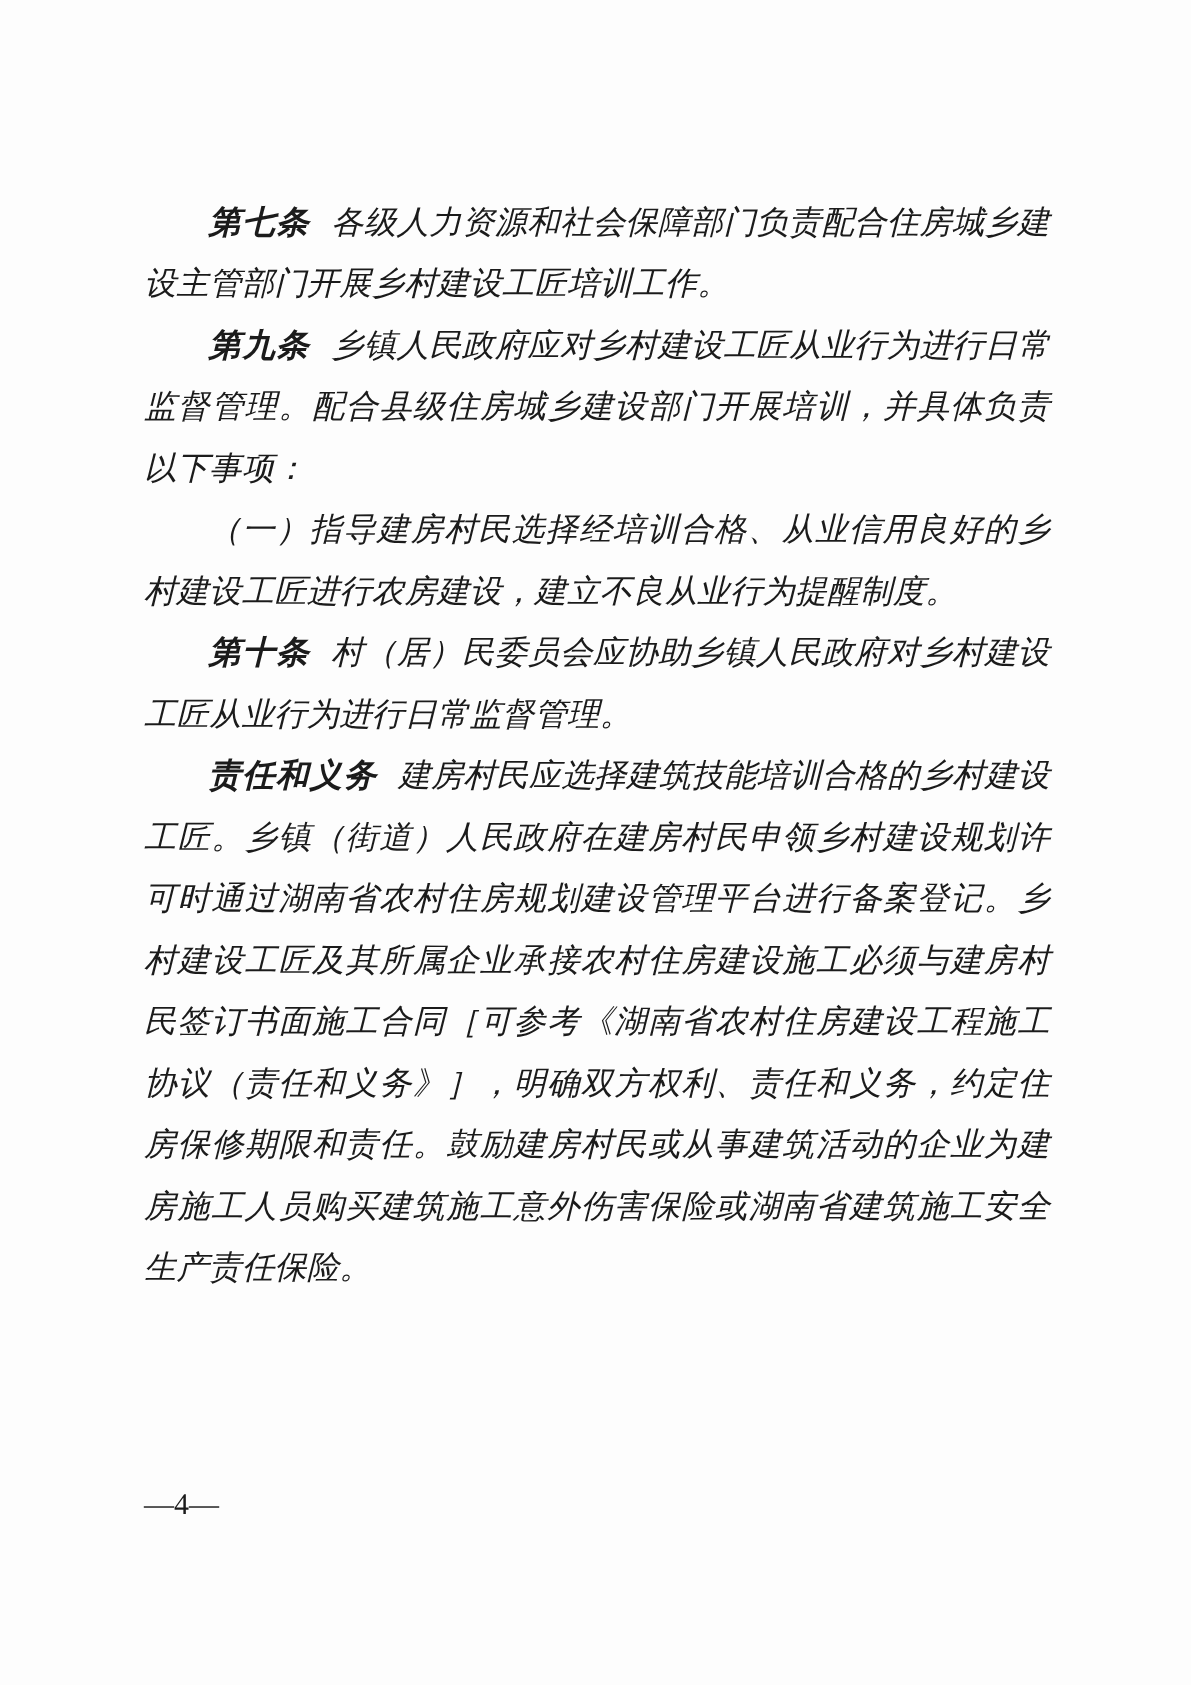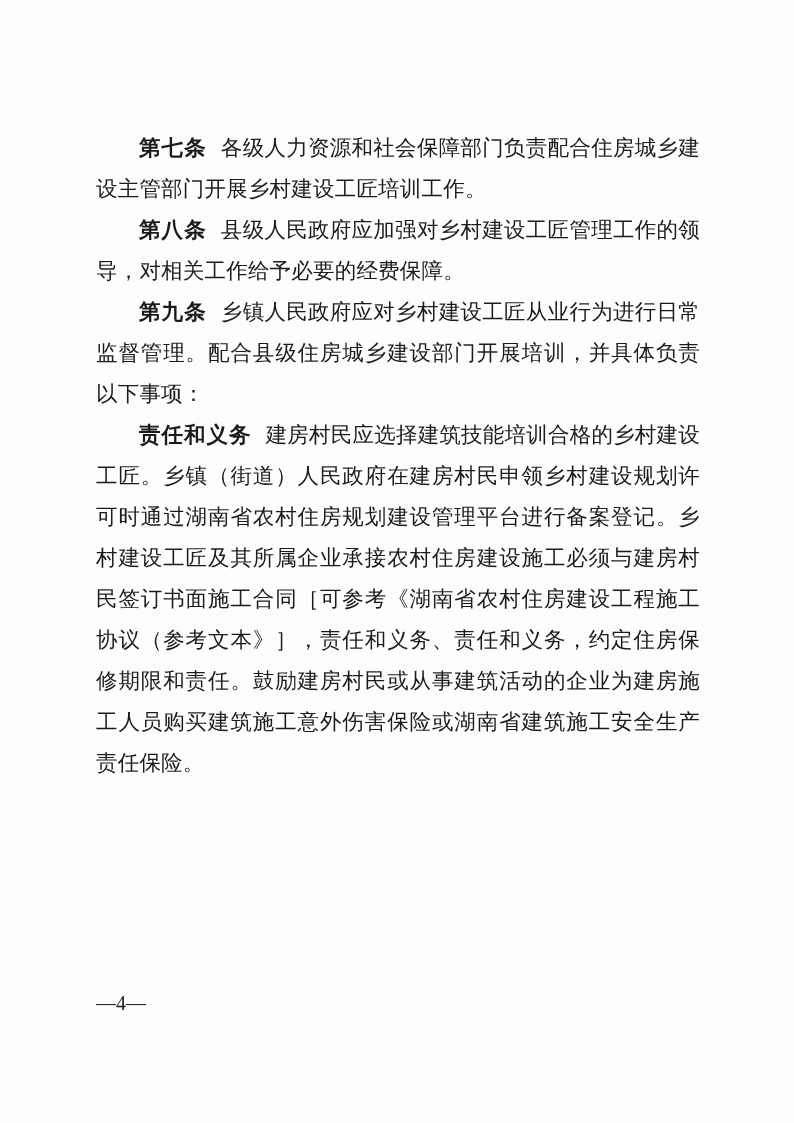--- a/index.html
+++ b/index.html
@@ -21,20 +21,21 @@
     top: 0;
     width: 794px;
     height: 1123px;
     background: #fdfdfd;
   }
   .content {
     position: absolute;
     left: 96px;
     top: 128px;
     width: 604px;
+    font-style: italic;
   }
   .para {
     font-size: 21.5px;
     line-height: 41px;
     text-align: justify;
     text-justify: inter-ideograph;
     margin: 0 0 0 0;
     text-indent: 43px;
     letter-spacing: 0.2px;
   }
@@ -59,27 +60,28 @@
   }
 </style>
 </head>
 <body>
 
 <div class="page">
   <div class="content">
 
     <p class="para"><span class="lead">第七条</span><span class="gap"></span><span>各级人力资源和社会保障部门负责配合住房城乡建设主管部门开展乡村建设工匠培训工作。</span></p>
 
-    <p class="para"><span class="lead">第八条</span><span class="gap"></span><span>县级人民政府应加强对乡村建设工匠管理工作的领导，对相关工作给予必要的经费保障。</span></p>
 
     <p class="para"><span class="lead">第九条</span><span class="gap"></span><span>乡镇人民政府应对乡村建设工匠从业行为进行日常监督管理。配合县级住房城乡建设部门开展培训，并具体负责以下事项：</span></p>
 
+    <p class="para noindent"><span>（一）指导建房村民选择经培训合格、从业信用良好的乡村建设工匠进行农房建设，建立不良从业行为提醒制度。</span></p>
 
 
+    <p class="para"><span class="lead">第十条</span><span class="gap"></span><span>村（居）民委员会应协助乡镇人民政府对乡村建设工匠从业行为进行日常监督管理。</span></p>
 
-    <p class="para"><span class="lead">责任和义务</span><span class="gap"></span><span>建房村民应选择建筑技能培训合格的乡村建设工匠。乡镇（街道）人民政府在建房村民申领乡村建设规划许可时通过湖南省农村住房规划建设管理平台进行备案登记。乡村建设工匠及其所属企业承接农村住房建设施工必须与建房村民签订书面施工合同［可参考《湖南省农村住房建设工程施工协议（参考文本》］，责任和义务、责任和义务，约定住房保修期限和责任。鼓励建房村民或从事建筑活动的企业为建房施工人员购买建筑施工意外伤害保险或湖南省建筑施工安全生产责任保险。</span></p>
+    <p class="para"><span class="lead">责任和义务</span><span class="gap"></span><span>建房村民应选择建筑技能培训合格的乡村建设工匠。乡镇（街道）人民政府在建房村民申领乡村建设规划许可时通过湖南省农村住房规划建设管理平台进行备案登记。乡村建设工匠及其所属企业承接农村住房建设施工必须与建房村民签订书面施工合同［可参考《湖南省农村住房建设工程施工协议（责任和义务》］，明确双方权利、责任和义务，约定住房保修期限和责任。鼓励建房村民或从事建筑活动的企业为建房施工人员购买建筑施工意外伤害保险或湖南省建筑施工安全生产责任保险。</span></p>
 
   </div>
 
   <div class="pagenum-wrap">
     <span class="dash">—</span><span>4</span><span class="dash">—</span>
   </div>
 </div>
 
 </body></html>

